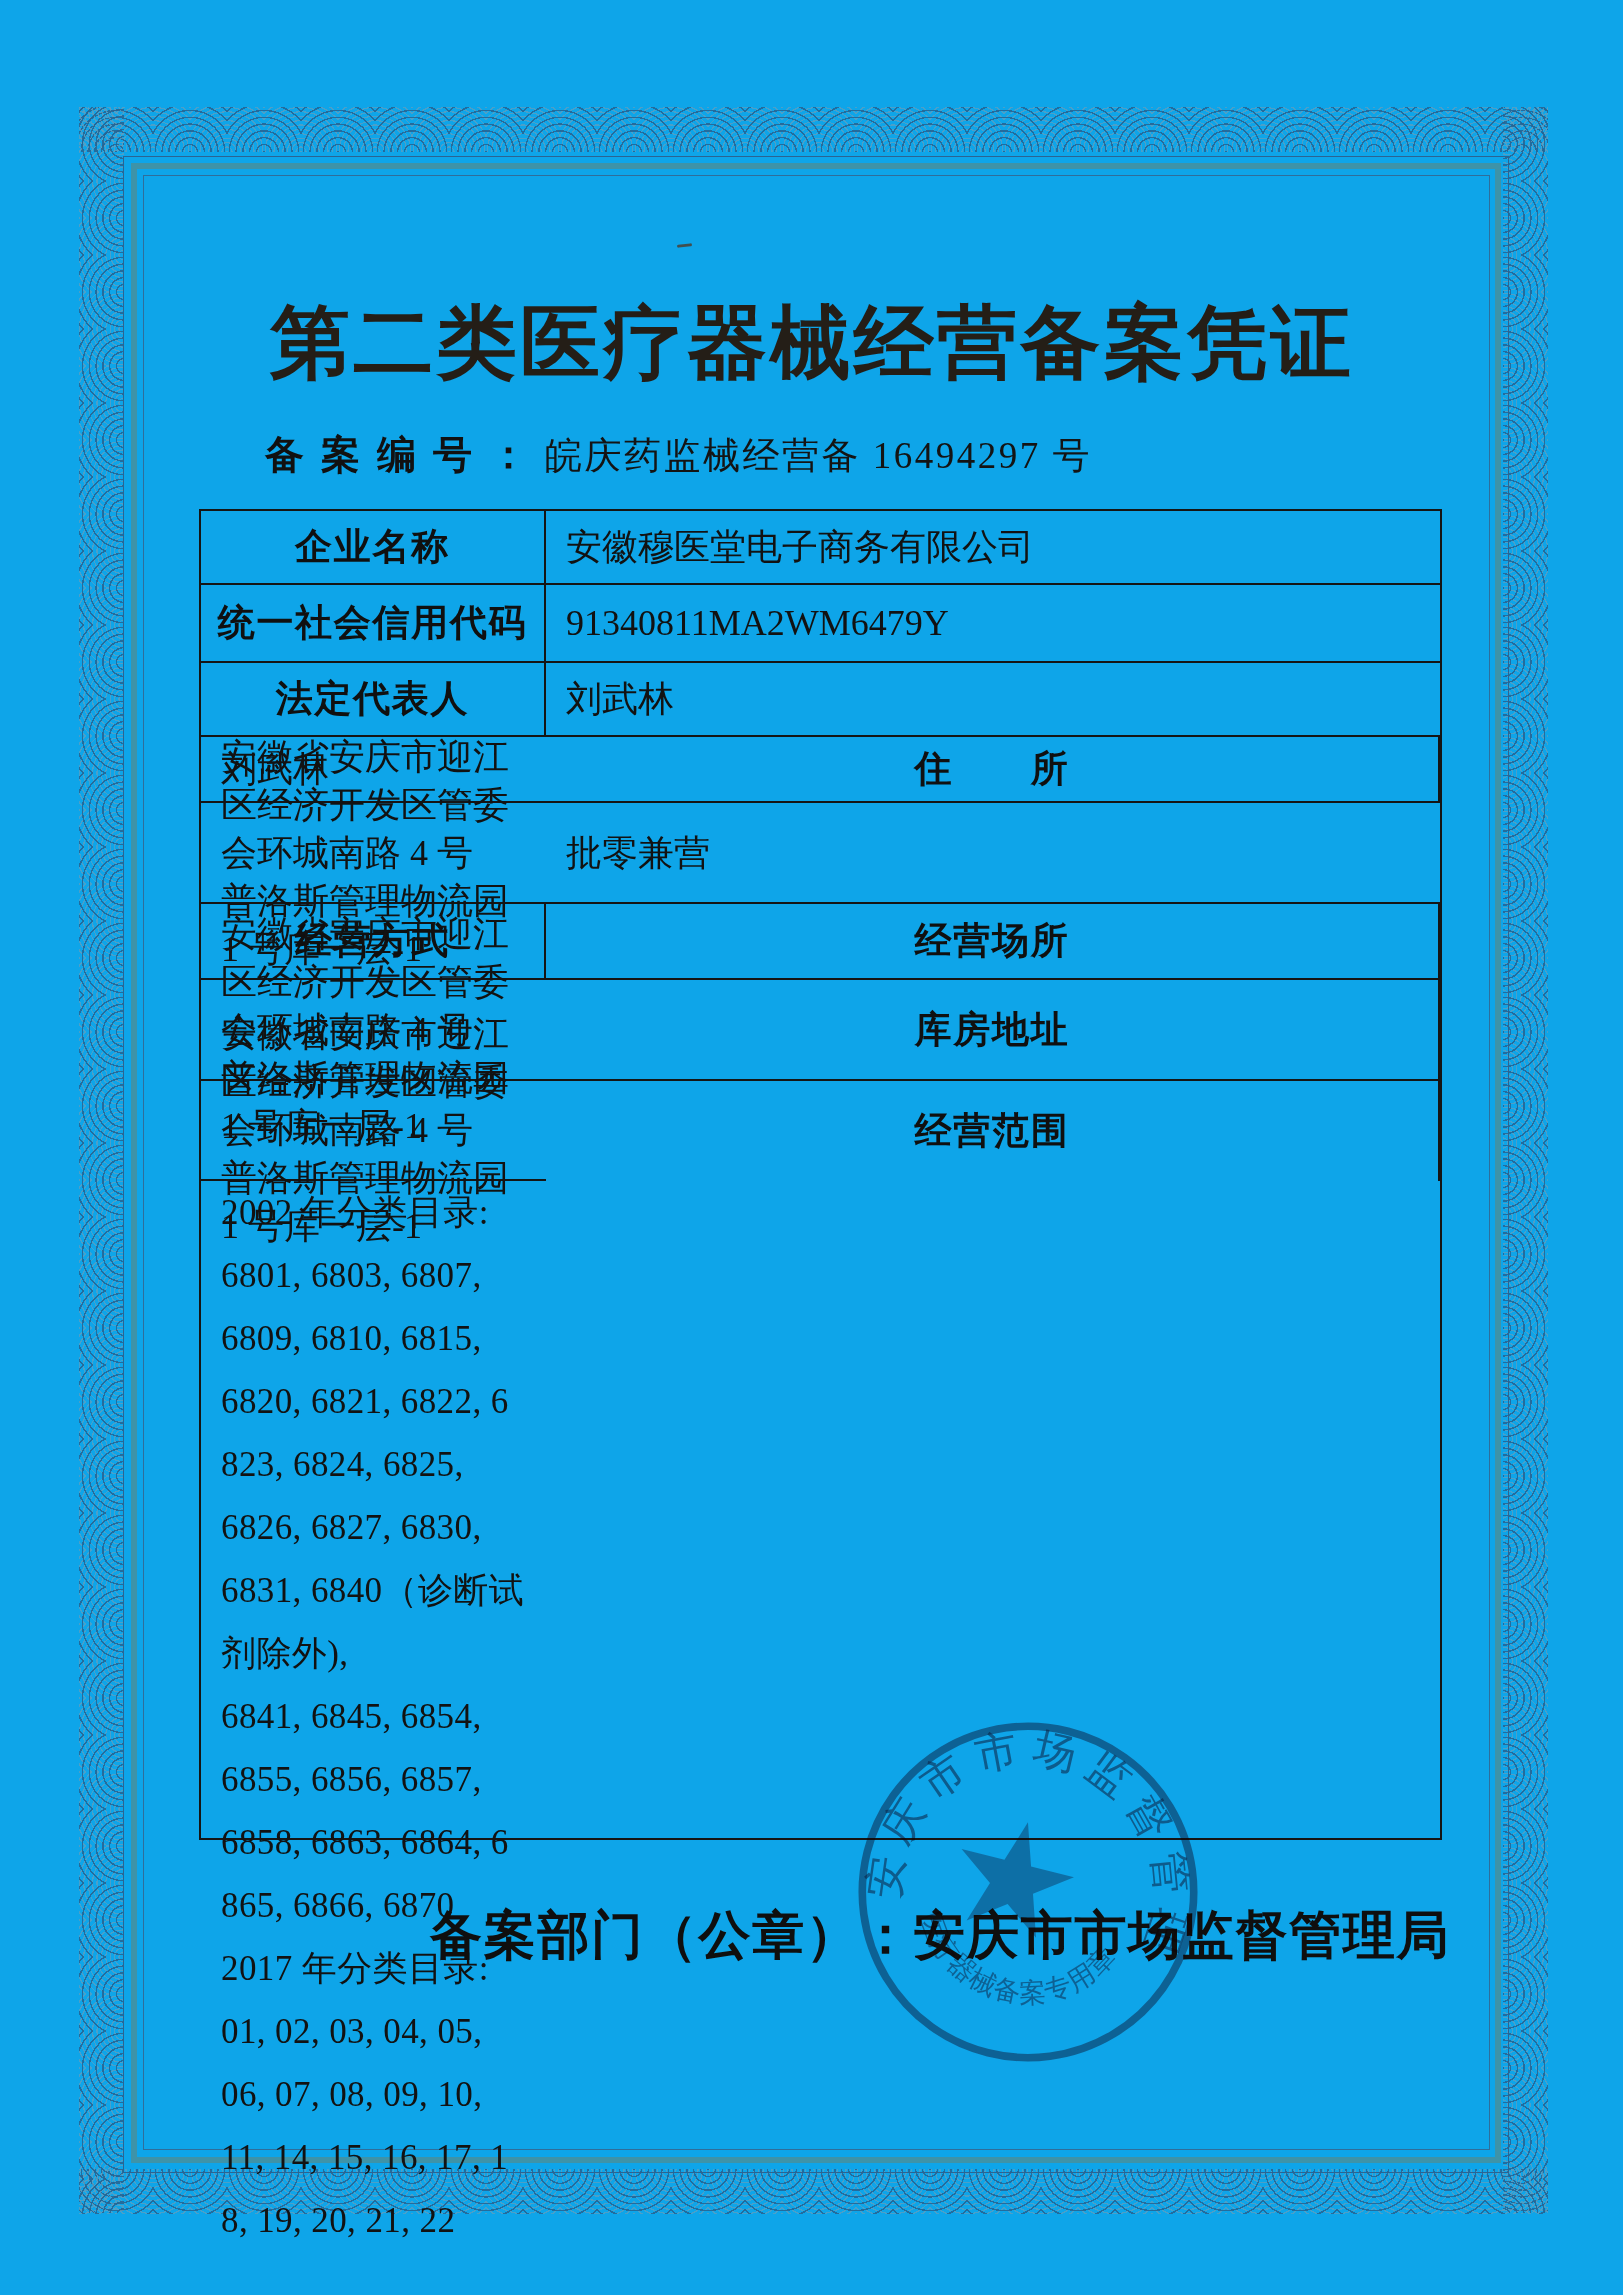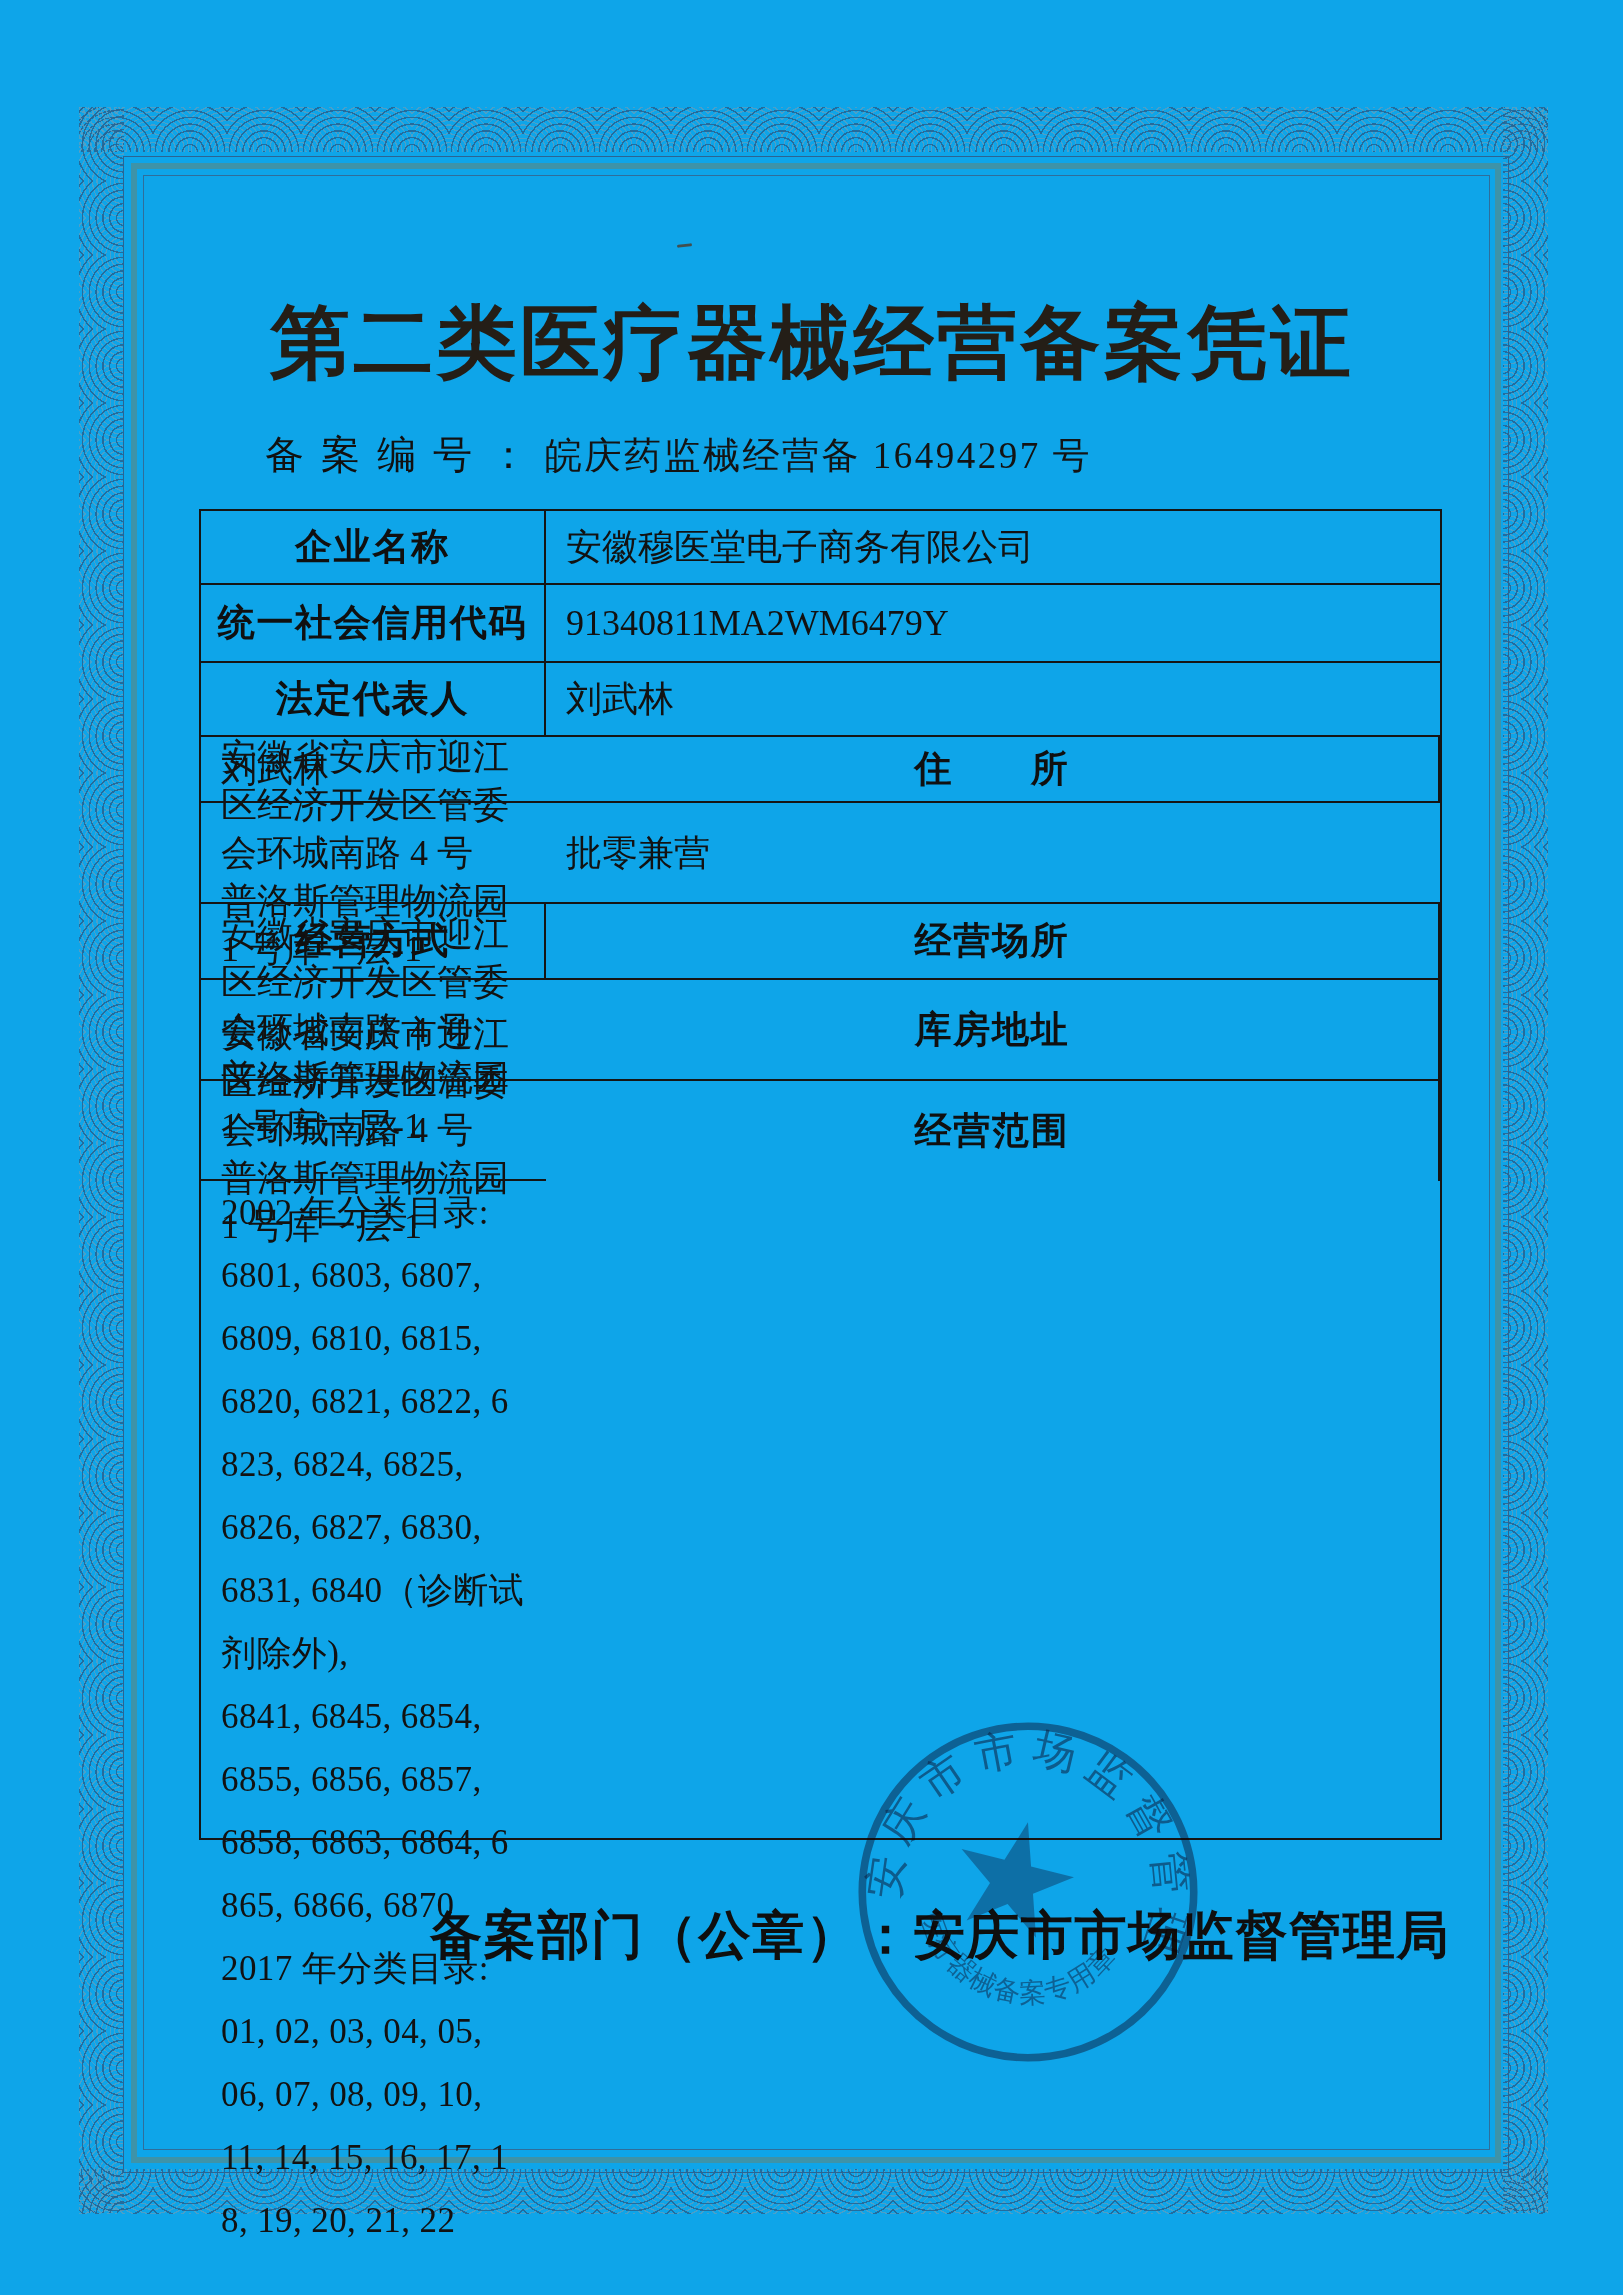--- a/index.html
+++ b/index.html
@@ -49,21 +49,21 @@
 
   
   .doc-title {
     position:absolute; left:0; right:0; top:299px; text-align:center;
     font-size:80px; font-weight:bold; letter-spacing:3.4px; color:#241e17;
     font-family:"Liberation Serif","DejaVu Serif",serif; line-height:1.1;
   }
   .filing-line { position:absolute; left:265px; top:428px; white-space:nowrap; }
   .filing-label {
     font-family:"Liberation Sans","DejaVu Sans",sans-serif;
-    font-weight:normal; font-size:39px; letter-spacing:17px; color:#111;
+    font-weight:bold; font-size:39px; letter-spacing:17px; color:#111;
   }
   .filing-value { font-size:37px; letter-spacing:2.5px; color:#141414; }
 
   
   .info-table {
     position:absolute; left:199px; top:509px; width:1243px; height:1331px;
     box-sizing:border-box; border:2.5px solid #151515;
     display:grid; grid-template-columns:345px 1fr;
     grid-template-rows:74px 78px 74px 66px 101px 76px 101px 100px 1fr;
   }

